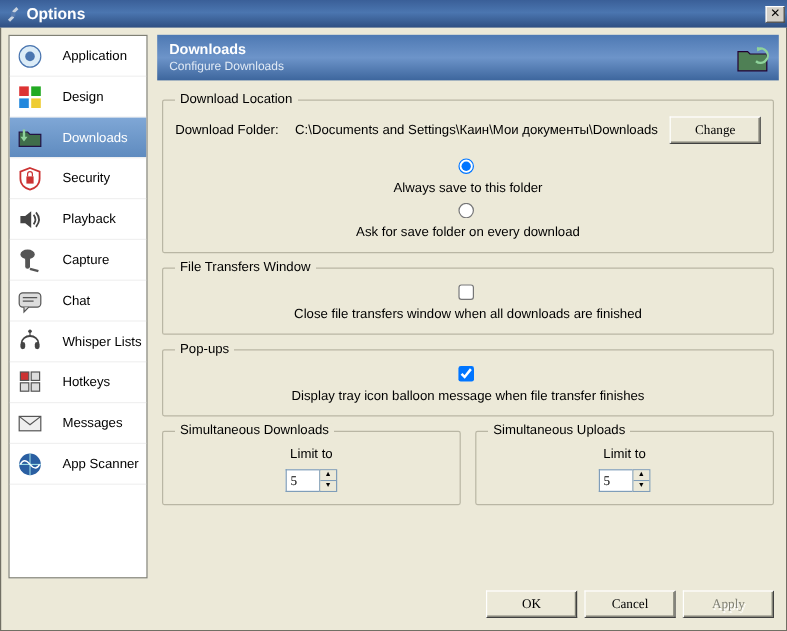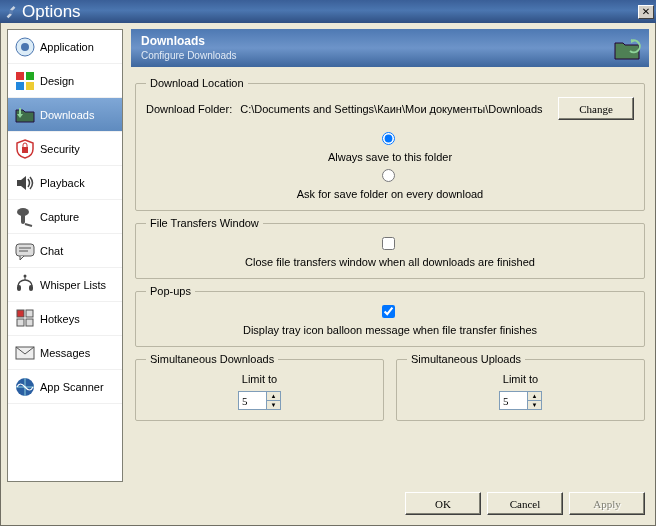--- a/index.html
+++ b/index.html
@@ -20,21 +20,21 @@
     background: linear-gradient(to bottom,#3a5f98 0%, #4b76b0 45%, #2f4f82 100%);
     color:#fff;
     display:flex;
     align-items:center;
     padding: 0 2px 0 4px;
     position:relative;
   }
   .titlebar .t-icon {
     width:14px;height:14px;margin-right:4px;display:inline-block;
   }
-  .titlebar .title-text { font-weight:normal; font-size:17px; }
+  .titlebar .title-text { font-weight:bold; font-size:13px; }
   .titlebar .close {
     margin-left:auto;
     width:16px;height:14px;
     background:#D4D0C8;
     border:1px solid #fff;
     border-right-color:#404040;
     border-bottom-color:#404040;
     color:#000;
     font-family: Arial,sans-serif;
     font-size:10px;
@@ -64,21 +64,21 @@
     width: 116px;
     background:#fff;
     border:1px solid #808074;
     overflow:hidden;
   }
   .side-item {
     display:flex;
     align-items:center;
     height:34px;
     padding:0 6px;
-    gap:4px;
+    gap:16px;
     border-bottom:1px solid #f0f0f0;
     cursor:default;
   }
   .side-item.selected {
     background: linear-gradient(to bottom,#7fa7d6 0%,#5f8bbf 100%);
     color:#fff;
   }
   .side-item .ic {
     width:22px;height:22px;display:flex;align-items:center;justify-content:center;
     flex-shrink:0;
@@ -119,21 +119,21 @@
   fieldset.group > legend {
     padding: 0 4px;
     color:#000;
     background:#ECE9D8;
   }
 
   .row { display:flex; align-items:center; gap:6px;flex-direction:column; }
   .row + .row { margin-top:6px; }
 
   .folder-line { display:flex; align-items:center; gap:4px; }
-  .folder-line .path { margin-left:4px; flex:1; }
+  .folder-line .path { margin-left:4px; flex:1;text-align:center; }
 
   .btn {
     background:#ECE9D8;
     border:1px solid #404040;
     border-top-color:#fff; border-left-color:#fff;
     box-shadow: inset -1px -1px 0 #808074, inset 1px 1px 0 #ece9d8;
     width:76px; height:23px;
     font: 11px Tahoma;
     text-align:center;
     padding:3px;

